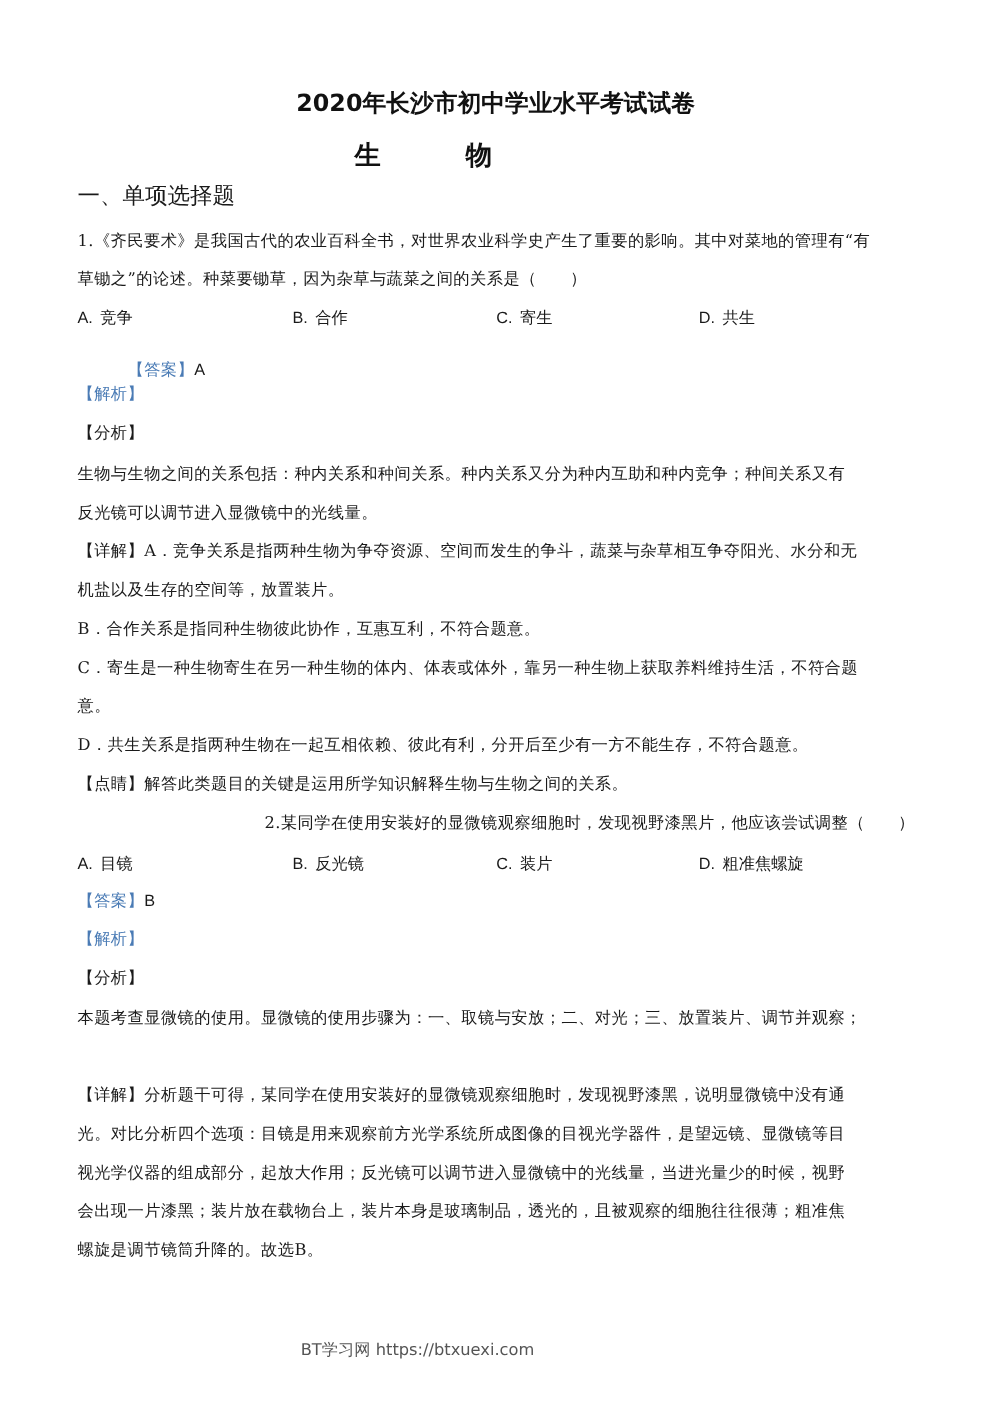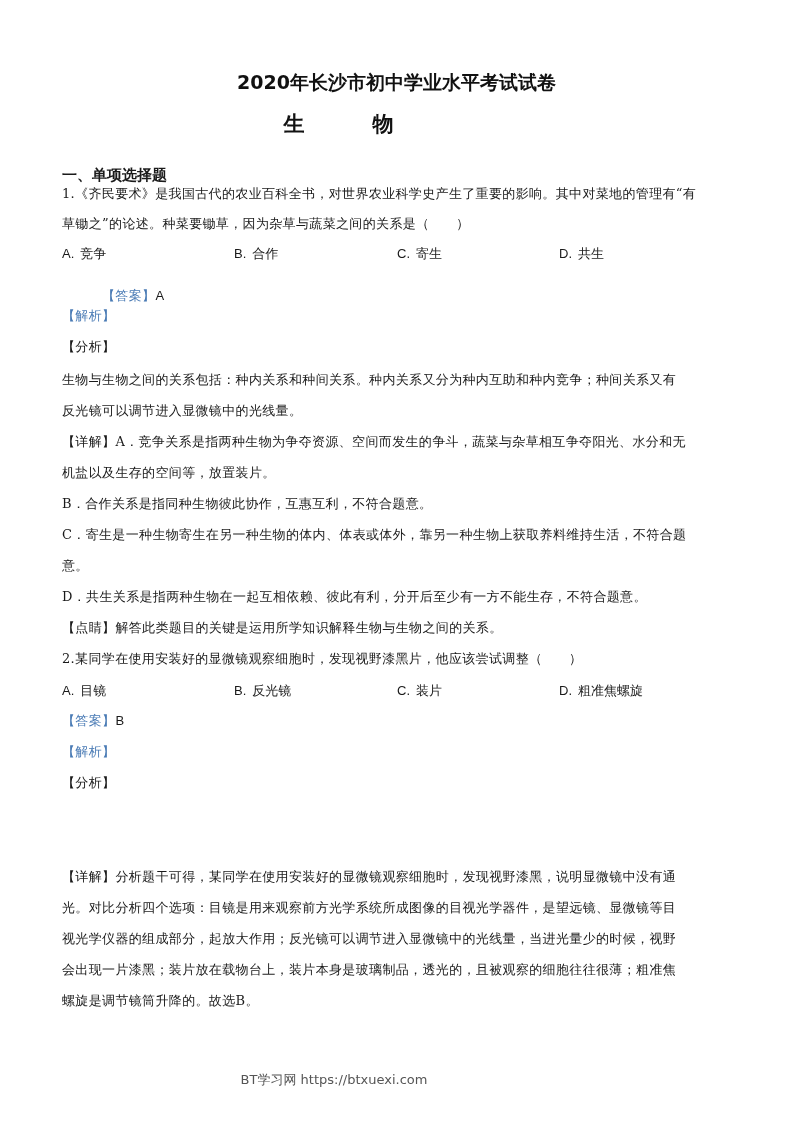--- a/index.html
+++ b/index.html
@@ -15,22 +15,22 @@
     font-weight: bold; font-size: 19px; letter-spacing: 0px; color: #111;
   }
   .subject {
     position: absolute; left: 0; width: 677px; top: 110px;
     text-align: center; font-family: "DejaVu Sans", sans-serif;
     font-weight: bold; font-size: 21px; color: #111;
   }
   .subject span { display: inline-block; }
   .subject .gap { width: 68px; }
   .section {
-    position: absolute; left: 62px; top: 166px;
-    font-family: "DejaVu Sans", sans-serif; font-weight: bold; font-size: 15px;
+    position: absolute; left: 62px; top: 144px;
+    font-family: "DejaVu Sans", sans-serif; font-weight: normal; font-size: 18px;
   }
   .line {
     position: absolute; left: 62px; width: 670px;
     font-size: 13px; line-height: 18px; white-space: nowrap;
     letter-spacing: 0.35px;
   }
   .opts { position: absolute; left: 62px; font-size: 13px; width: 680px; }
   .opt { position: absolute; top: 0; white-space: nowrap; }
   .opt .k { font-family: "Liberation Sans", sans-serif; margin-right: 6px; }
   .blue { color: #4a7bb5; }
@@ -70,32 +70,33 @@
   <div class="line" style="top:402px;">反光镜可以调节进入显微镜中的光线量。</div>
 
   <div class="line" style="top:433px;"><span>【详解】</span><span>A．竞争关系是指两种生物为争夺资源、空间而发生的争斗，蔬菜与杂草相互争夺阳光、水分和无</span></div>
   <div class="line" style="top:464px;">机盐以及生存的空间等，放置装片。</div>
   <div class="line" style="top:495px;">B．合作关系是指同种生物彼此协作，互惠互利，不符合题意。</div>
   <div class="line" style="top:526px;">C．寄生是一种生物寄生在另一种生物的体内、体表或体外，靠另一种生物上获取养料维持生活，不符合题</div>
   <div class="line" style="top:557px;">意。</div>
   <div class="line" style="top:588px;">D．共生关系是指两种生物在一起互相依赖、彼此有利，分开后至少有一方不能生存，不符合题意。</div>
   <div class="line" style="top:619px;"><span>【点睛】</span><span>解答此类题目的关键是运用所学知识解释生物与生物之间的关系。</span></div>
 
-  <div class="line" style="top:650px;">2.某同学在使用安装好的显微镜观察细胞时，发现视野漆黑片，他应该尝试调整（　　）</div>
+  <div class="line" style="top:650px;text-align:right;">2.某同学在使用安装好的显微镜观察细胞时，发现视野漆黑片，他应该尝试调整（　　）</div>
 
   <div class="opts" style="top:682px;">
     <div class="opt" style="left:0px;"><span class="k">A.</span><span>目镜</span></div>
     <div class="opt" style="left:172px;"><span class="k">B.</span><span>反光镜</span></div>
     <div class="opt" style="left:335px;"><span class="k">C.</span><span>装片</span></div>
     <div class="opt" style="left:497px;"><span class="k">D.</span><span>粗准焦螺旋</span></div>
   </div>
 
   <div class="line" style="top:712px;"><span class="blue">【答案】</span><span class="latin">B</span></div>
   <div class="line blue" style="top:743px;">【解析】</div>
   <div class="line" style="top:774px;">【分析】</div>
+  <div class="line" style="top:806px;">本题考查显微镜的使用。显微镜的使用步骤为：一、取镜与安放；二、对光；三、放置装片、调节并观察；</div>
 
   <div class="line" style="top:868px;"><span>【详解】</span><span>分析题干可得，某同学在使用安装好的显微镜观察细胞时，发现视野漆黑，说明显微镜中没有通</span></div>
   <div class="line" style="top:899px;">光。对比分析四个选项：目镜是用来观察前方光学系统所成图像的目视光学器件，是望远镜、显微镜等目</div>
   <div class="line" style="top:930px;">视光学仪器的组成部分，起放大作用；反光镜可以调节进入显微镜中的光线量，当进光量少的时候，视野</div>
   <div class="line" style="top:961px;">会出现一片漆黑；装片放在载物台上，装片本身是玻璃制品，透光的，且被观察的细胞往往很薄；粗准焦</div>
   <div class="line" style="top:992px;">螺旋是调节镜筒升降的。故选B。</div>
 
   <div class="footer">BT学习网 https://btxuexi.com</div>
 </div>
 

